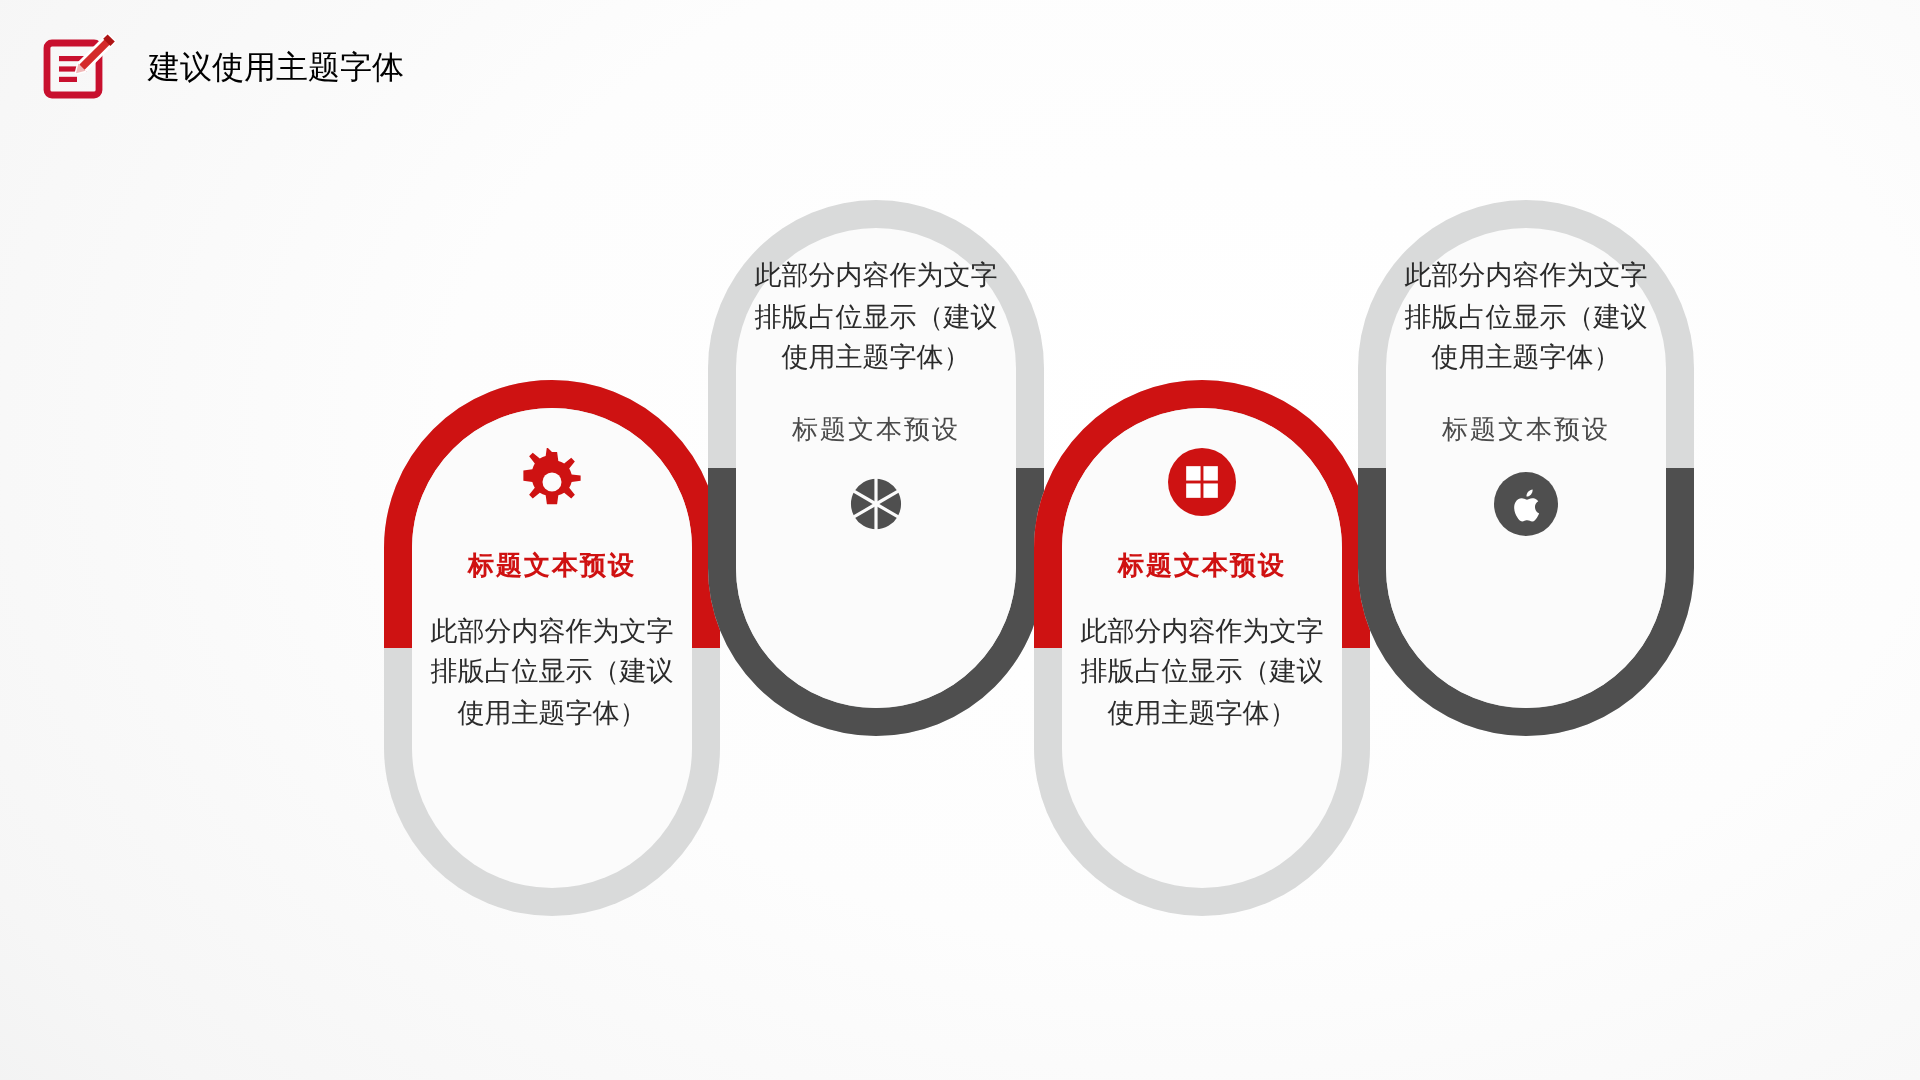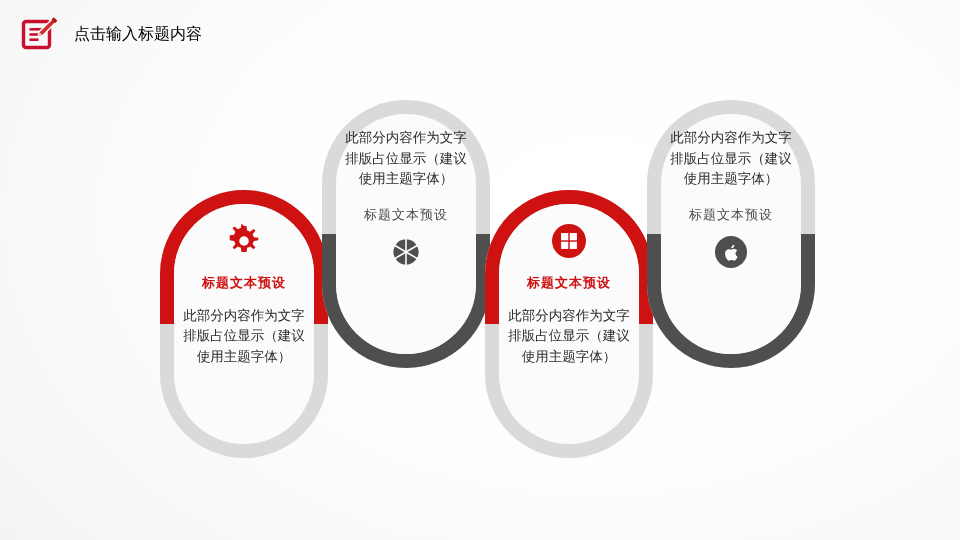--- a/index.html
+++ b/index.html
@@ -35,20 +35,21 @@
     width: 40px;
     height: 40px;
     display: block;
     flex: none;
   }
 
   
   .pill {
     position: absolute;
     box-sizing: border-box;
+    margin-left: 32px;
   }
   .pill-ring {
     position: absolute;
     inset: 0;
     border-radius: 999px;
     background: #d9dada;
   }
   .pill-inner {
     position: absolute;
     border-radius: 999px;
@@ -135,21 +136,21 @@
   <div id="header">
     <svg id="header-icon" viewBox="0 0 40 40">
       <rect x="3.5" y="7.5" width="26" height="26" rx="2.5" ry="2.5" fill="none" stroke="#C8102E" stroke-width="3.4"></rect>
       <rect x="9.5" y="14" width="14" height="2.6" fill="#C8102E"></rect>
       <rect x="9.5" y="19.2" width="14" height="2.6" fill="#C8102E"></rect>
       <rect x="9.5" y="24.4" width="9" height="2.6" fill="#C8102E"></rect>
       <path d="M33.8 3.2 L37.4 6.8 L22.8 21.4 L18.0 22.6 L19.2 17.8 Z" fill="#D42B2B" stroke="#ffffff" stroke-width="1.4" stroke-linejoin="round"></path>
       <path d="M33.8 3.2 L37.4 6.8 L35.2 9.0 L31.6 5.4 Z" fill="#AE1414"></path>
       <path d="M19.2 17.8 L18.0 22.6 L22.8 21.4 Z" fill="#F0B9B9"></path>
     </svg>
-    <div>点击输入标题内容</div>
+    <div>建议使用主题字体</div>
   </div>
 
   <div class="pill" id="p1" style="left:160px; top:190px; width:168px; height:268px;">
     <div class="pill-ring"></div>
     <div class="arc top">
       <div class="arc-shape" style="border:14px solid #CE1212;"></div>
     </div>
     <div class="pill-inner" style="inset:14px;"></div>
     <div class="pill-content" style="padding-top:34px;">
       <div class="pill-icon">

